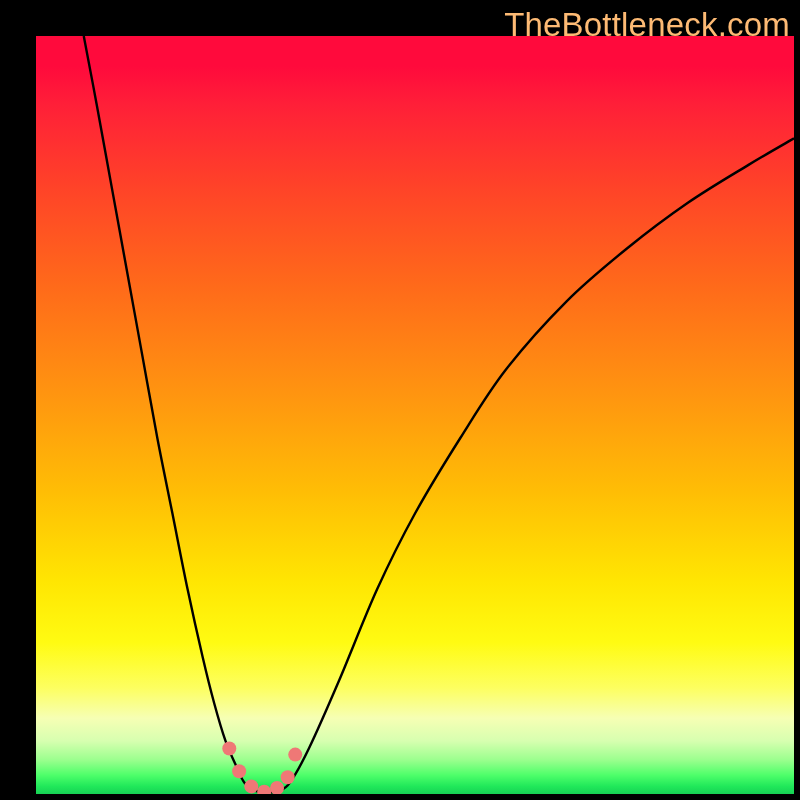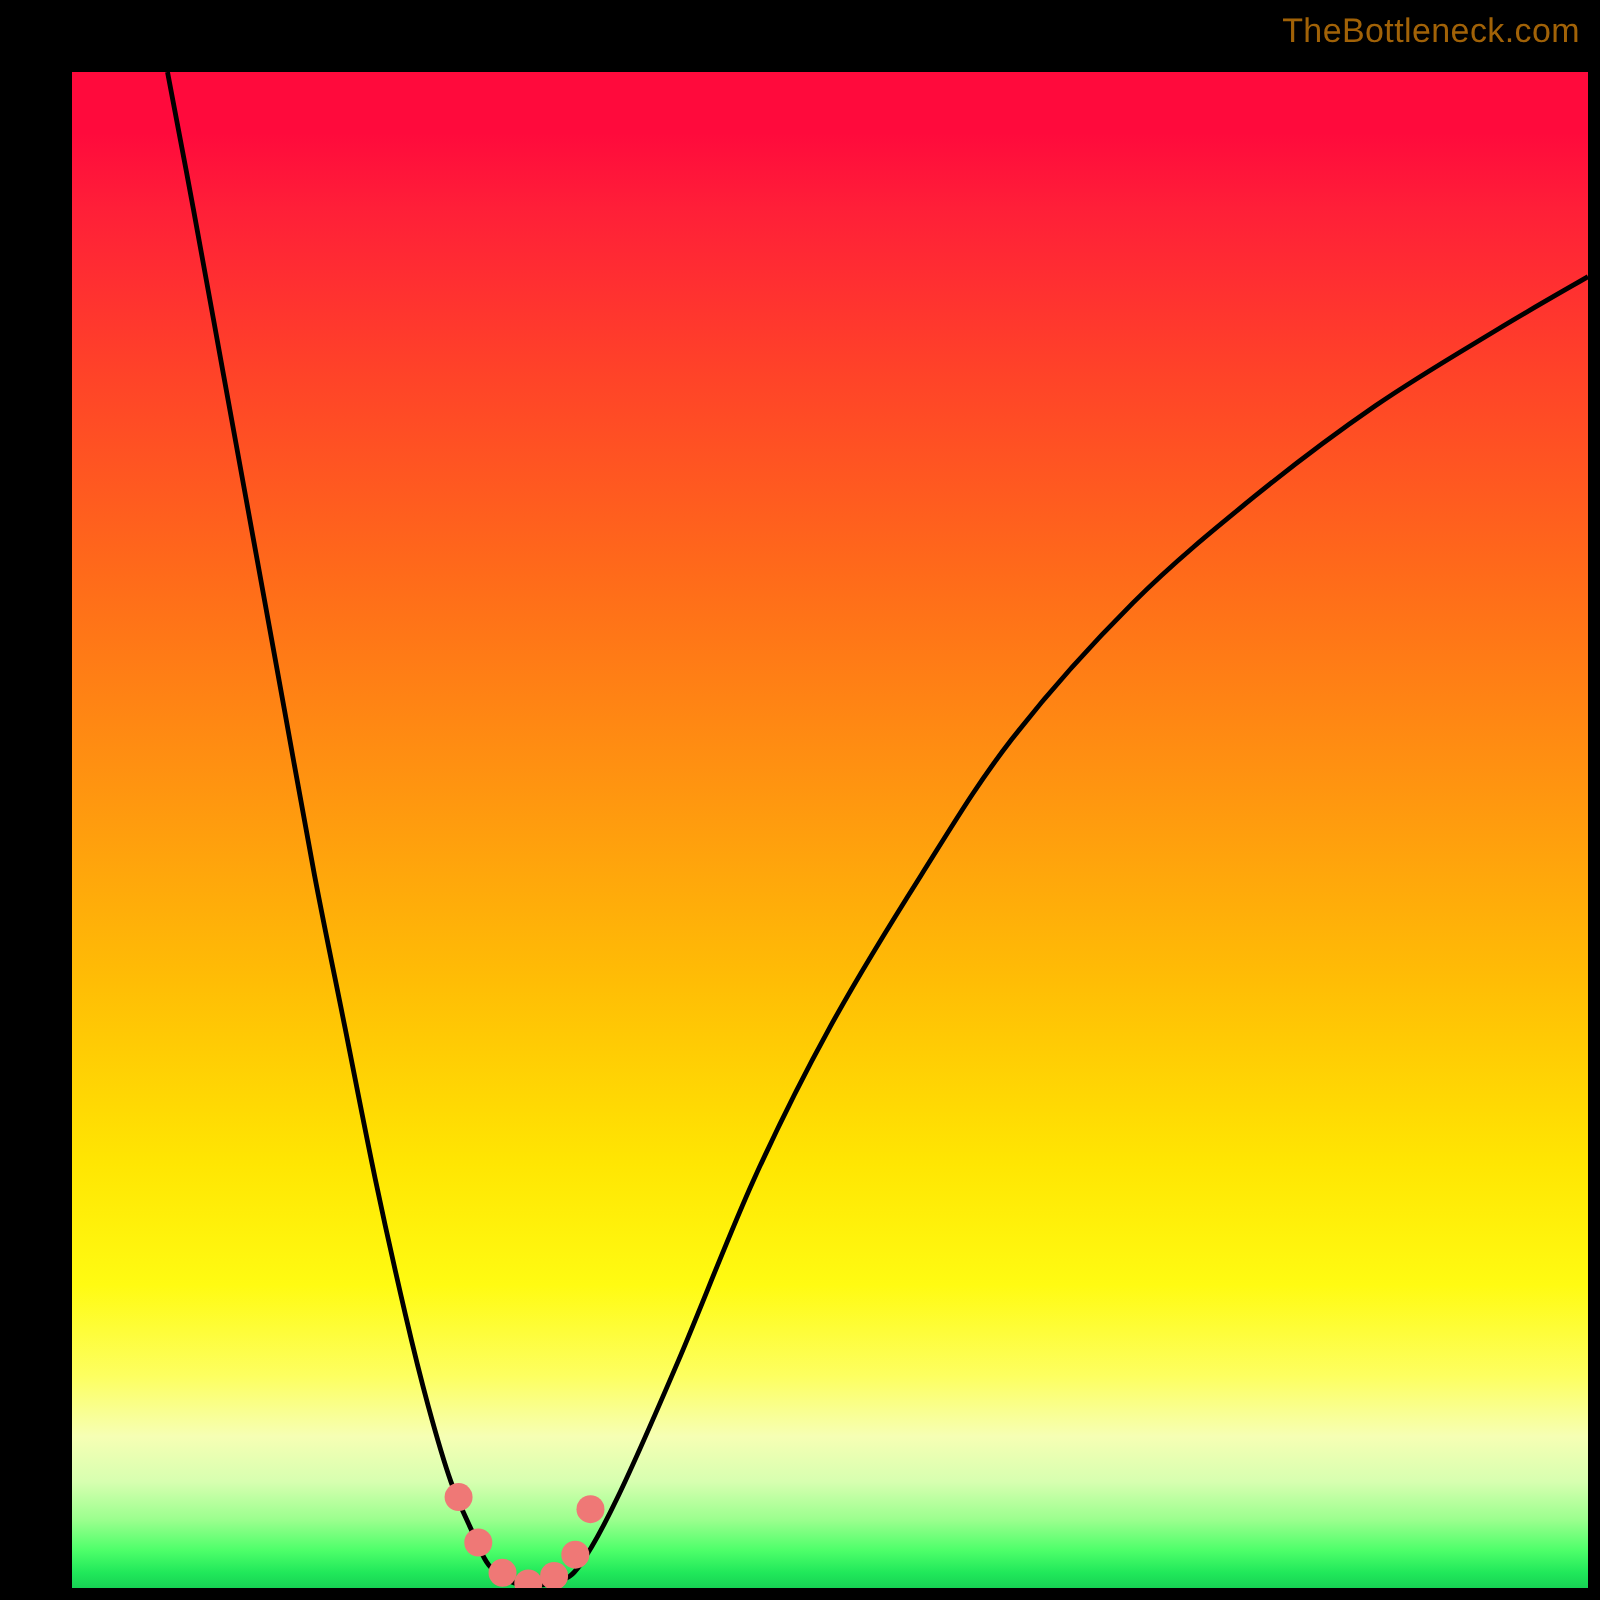--- a/index.html
+++ b/index.html
@@ -49,22 +49,22 @@
       #9bff8e 95.5%,
       #4eff6a 97.5%,
       #20e85a 99%,
       #17d154 100%
     );
   }
   .watermark {
     position: absolute;
     top: 6px;
     right: 10px;
-    color: #a16207;
-    font-size: 17px;
+    color: #fdba74;
+    font-size: 33px;
     font-weight: 500;
     letter-spacing: 0.2px;
     user-select: none;
   }
   svg.curve {
     position: absolute;
     left: 0;
     top: 0;
     width: 100%;
     height: 100%;

